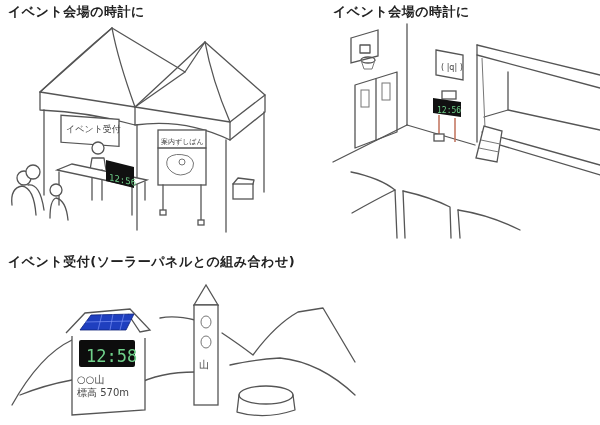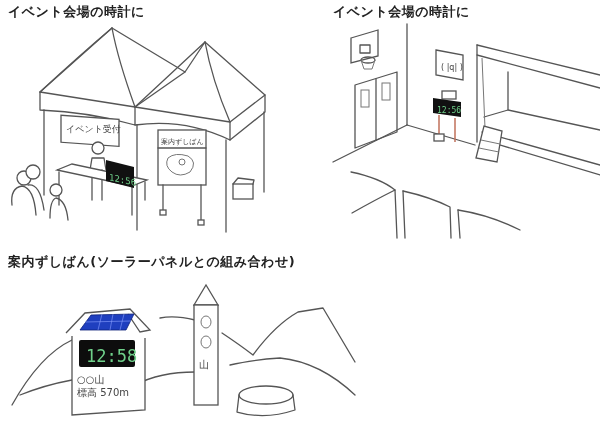--- a/index.html
+++ b/index.html
@@ -14,21 +14,21 @@
   .ln2 { fill:none; stroke:#777; stroke-width:1; }
   .fillw { fill:#fff; stroke:#555; stroke-width:1.3; }
   .clock-text { font-family:"DejaVu Sans Mono", monospace; fill:#6fd08a; }
   .sign-text { font-family:"DejaVu Sans", sans-serif; fill:#444; }
 </style>
 </head>
 <body>
 
 <div class="caption" id="cap1">イベント会場の時計に</div>
 <div class="caption" id="cap2">イベント会場の時計に</div>
-<div class="caption" id="cap3">案内ずしばん(ソーラーパネルとの組み合わせ)</div>
+<div class="caption" id="cap3">イベント受付(ソーラーパネルとの組み合わせ)</div>
 
 <svg class="scene" width="600" height="425" viewBox="0 0 600 425" xmlns="http://www.w3.org/2000/svg">
 
   <g>
 
     <path class="ln" d="M40,92 L112,28 L185,72 L135,107 Z"></path>
     <path class="ln" d="M112,28 Q118,60 135,107"></path>
     <path class="ln" d="M112,28 Q80,55 40,92"></path>
 
     <path class="ln" d="M135,107 L205,42 L265,95 L230,122 Z"></path>

